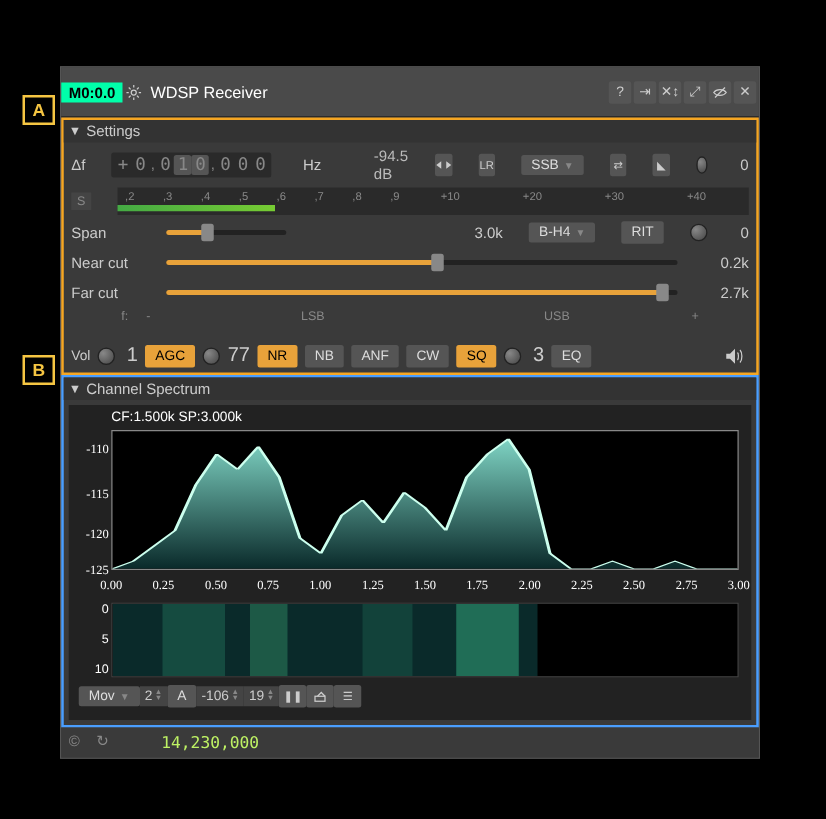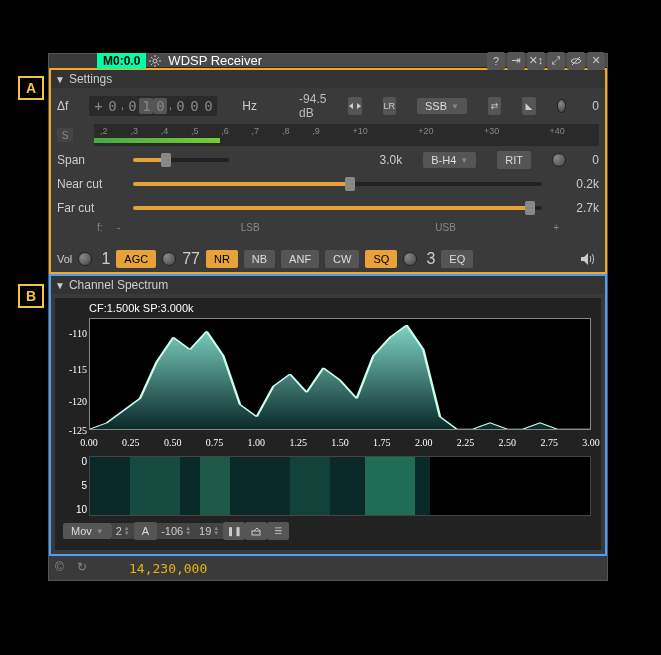--- a/index.html
+++ b/index.html
@@ -1,19 +1,19 @@
 <!DOCTYPE html>
 <html><head>
 <meta charset="utf-8">
 <style>
 * { box-sizing: border-box; margin: 0; padding: 0; font-family: sans-serif; }
 body { background: #000; width: 661px; height: 655px; position: relative; }
 .callout { position: absolute; color: #f5c542; font-size: 14px; font-weight: bold; border: 2px solid #f5c542; padding: 2px 6px; }
 .panel { position: absolute; left: 48px; top: 53px; width: 560px; background: #3a3a3a; border: 1px solid #555; }
-.titlebar { display: flex; align-items: center; height: 14px; background: #4a4a4a; border-bottom: 1px solid #222; margin-left: 48px; }
+.titlebar { display: flex; align-items: center; height: 40px; background: #4a4a4a; border-bottom: 1px solid #222; }
 .module-id { background: #00ffaa; color: #000; padding: 1px 6px; font-size: 12px; font-weight: bold; }
 .gear-icon { width: 18px; height: 18px; display: flex; align-items: center; justify-content: center; color: #ccc; font-size: 12px; cursor: pointer; }
 .title { flex: 1; color: #ffffff; font-size: 13px; padding-left: 4px; }
 .titlebar-icons { display: flex; gap: 2px; padding-right: 2px; }
 .tb-icon { width: 18px; height: 18px; background: #555; border-radius: 2px; display: flex; align-items: center; justify-content: center; color: #ccc; font-size: 11px; cursor: pointer; }
 .section { border: 2px solid; }
 .sec-a { border-color: #f5a623; }
 .sec-b { border-color: #4a9eff; }
 .section-header { background: #333; color: #ccc; font-size: 12px; padding: 2px 4px; display: flex; align-items: center; gap: 4px; }
 .tri { font-size: 10px; }
@@ -56,21 +56,21 @@
 .ylab { position: absolute; left: 0; color: #fff; font-size: 10px; width: 28px; text-align: right; font-family: Liberation Serif, serif; }
 .xlab { position: absolute; bottom: 0; color: #fff; font-size: 10px; transform: translateX(-50%); font-family: Liberation Serif, serif; }
 .waterfall { height: 60px; position: relative; margin-top: 8px; }
 .wf-plot { position: absolute; left: 30px; right: 6px; top: 0; bottom: 0; background: #000; border: 1px solid #444; overflow: hidden; }
 .wlab { position: absolute; left: 0; color: #fff; font-size: 10px; width: 28px; text-align: right; }
 .ctrl-row { display: flex; align-items: center; gap: 0; padding: 6px 4px; }
 .spin { background: #444; color: #ccc; padding: 2px 4px; font-size: 11px; display: flex; align-items: center; gap: 2px; }
 .spin .arrows { display: flex; flex-direction: column; font-size: 6px; line-height: 5px; color: #888; }
 .footer { display: flex; align-items: center; padding: 4px 6px; gap: 6px; background: #3a3a3a; }
 .foot-icon { width: 16px; height: 16px; color: #888; font-size: 12px; cursor: pointer; }
-.freq-foot { color: #eab308; font-family: monospace; font-size: 13px; padding-left: 30px; }
+.freq-foot { color: #bef264; font-family: monospace; font-size: 13px; padding-left: 30px; }
 svg.spectrum-svg { width: 100%; height: 100%; }
 </style>
 </head>
 <body>
 
 <div class="callout" style="left:18px; top:76px;">A</div>
 <div class="callout" style="left:18px; top:284px;">B</div>
 
 <div class="panel">
 

